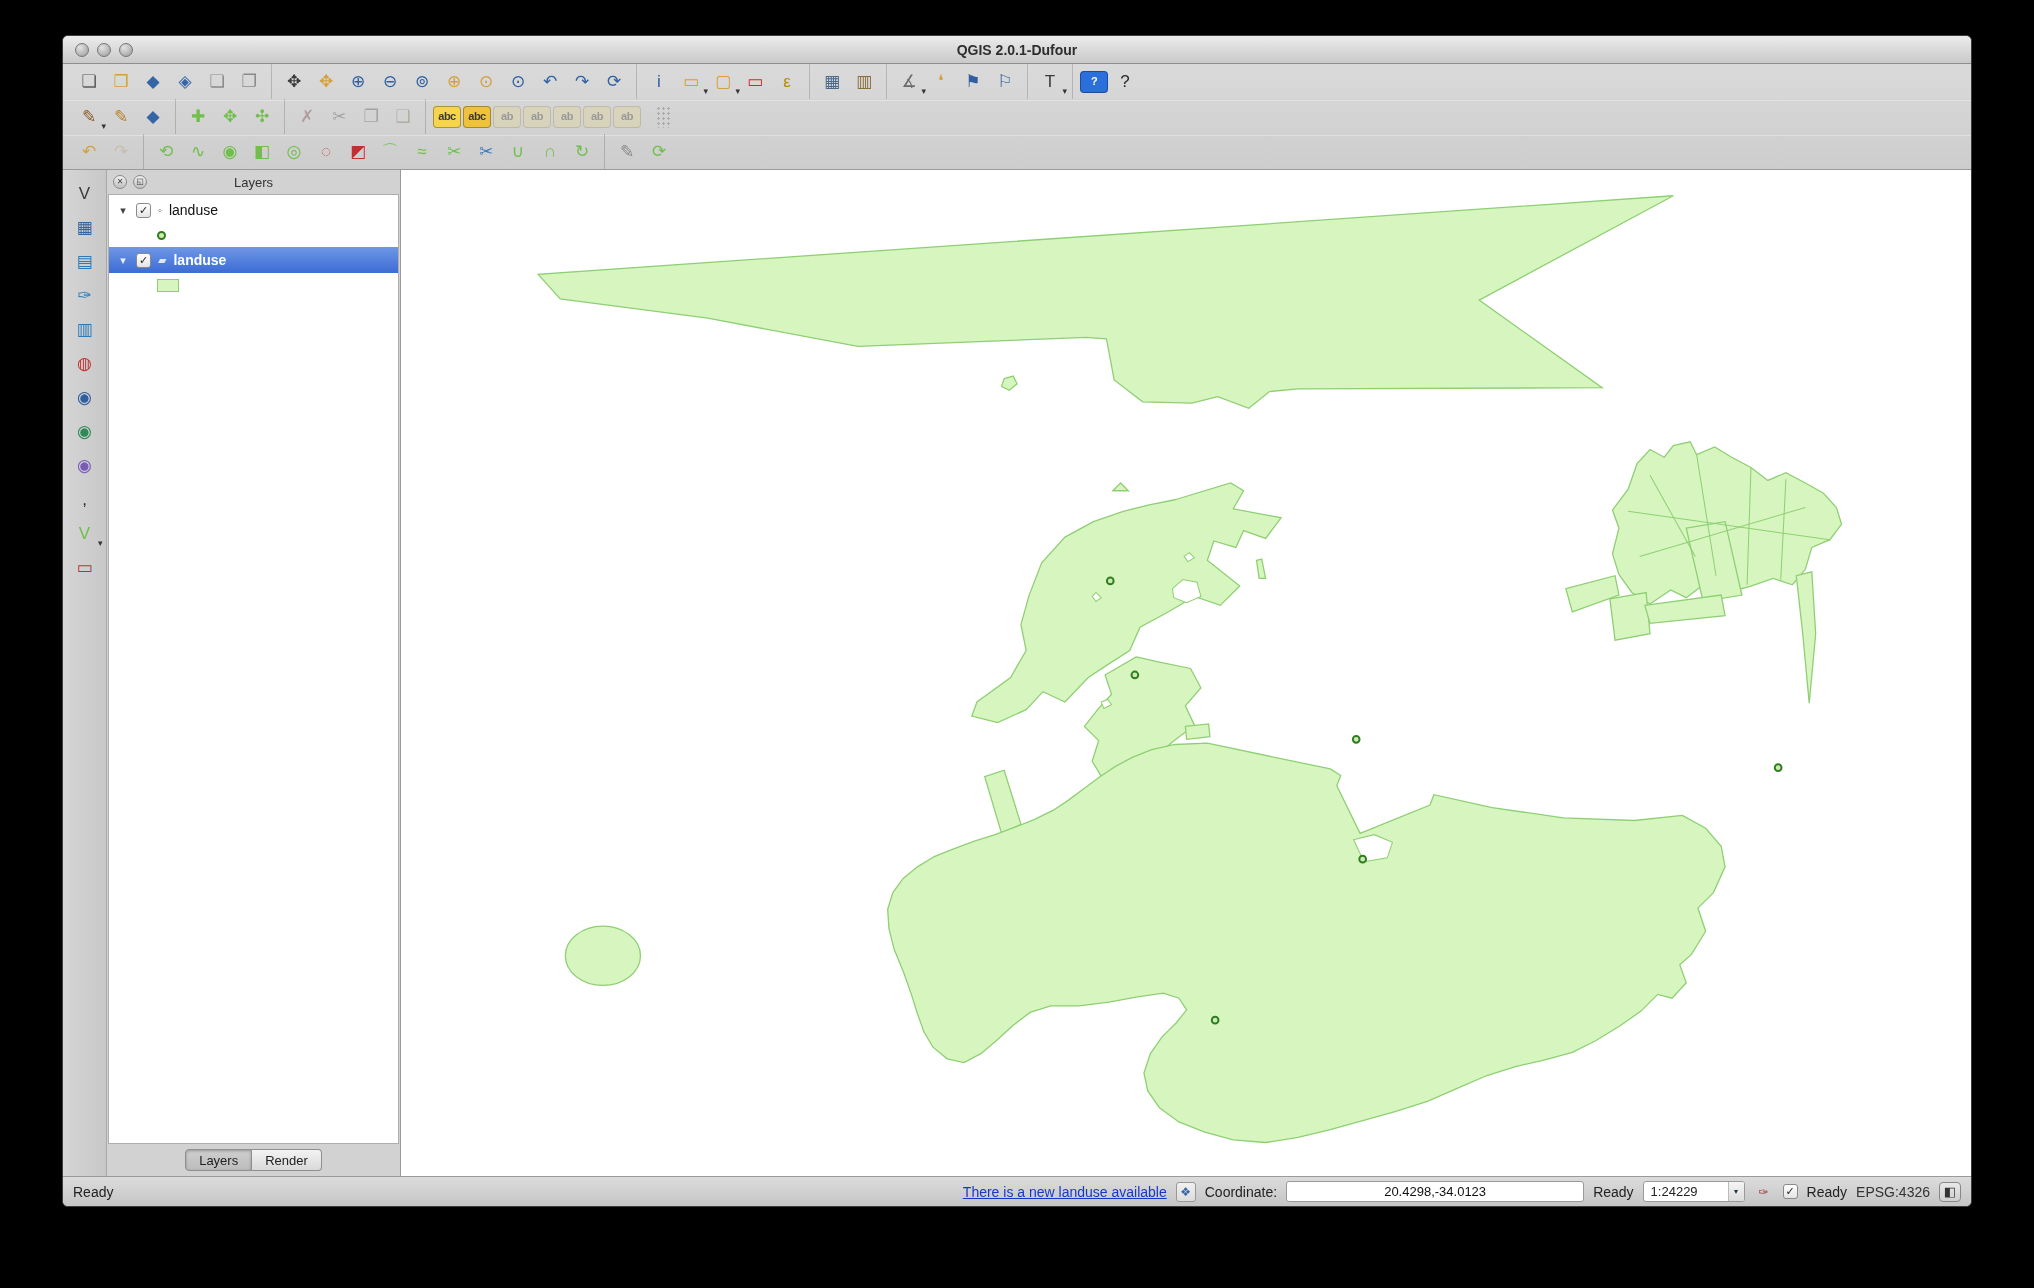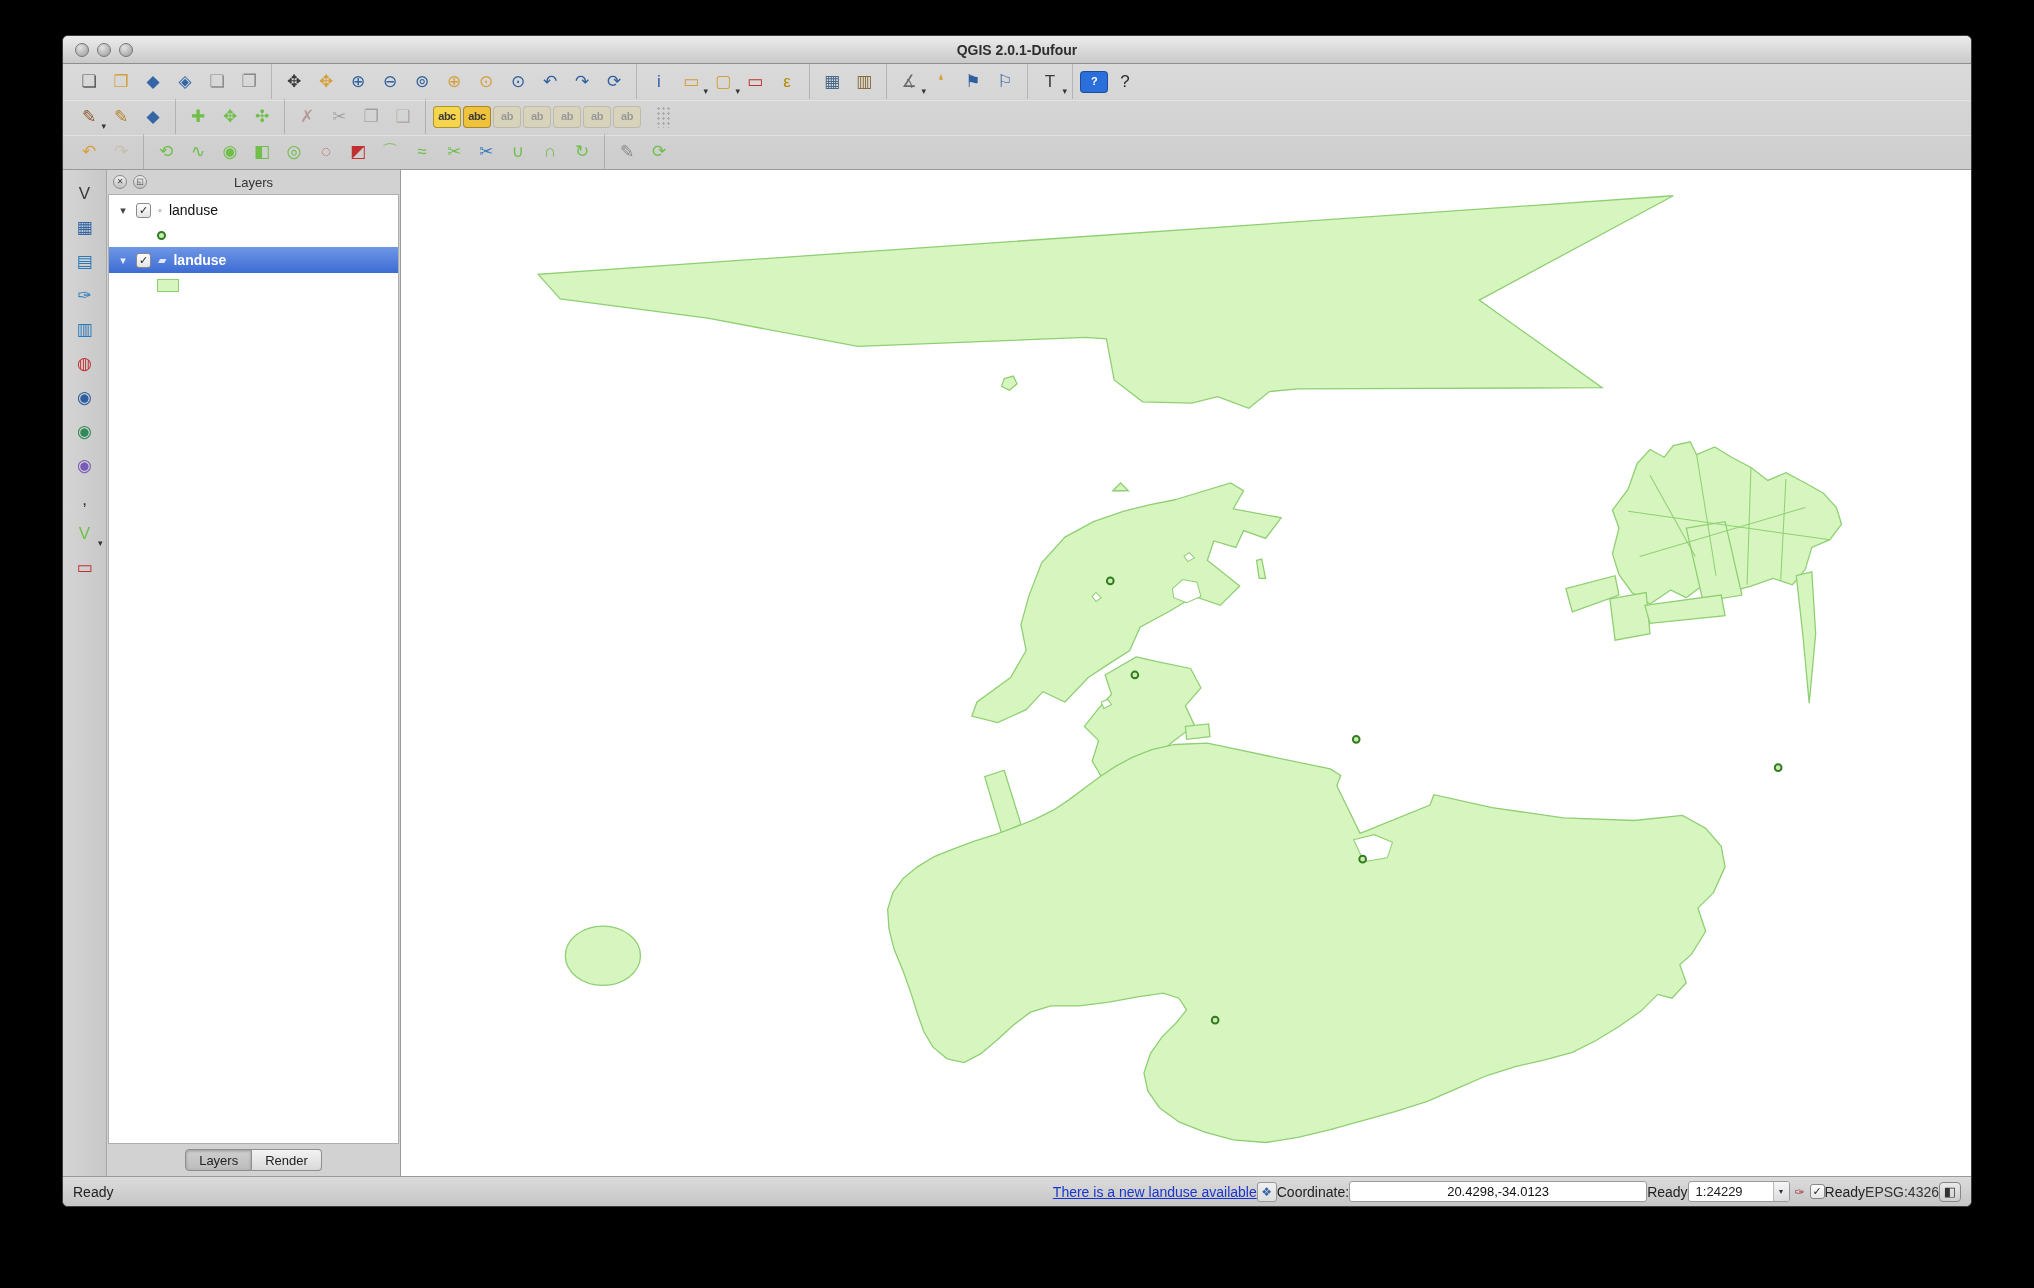--- a/index.html
+++ b/index.html
@@ -78,21 +78,21 @@
   
   .canvas { flex:1; position:relative; background:#fff; }
   svg.map { position:absolute; inset:0; width:100%; height:100%; display:block; }
   .landuse { fill:var(--lf); stroke:var(--ls); stroke-width:1; }
   .hole { fill:#ffffff; stroke:var(--ls); stroke-width:0.8; }
   .divider { fill:none; stroke:var(--ls); stroke-width:0.8; }
   .place { fill:var(--pf); stroke:var(--ps); stroke-width:1.5; }
   
   .statusbar { height:30px; flex:0 0 30px; background:linear-gradient(#dcdcdc,#c5c5c5);
     border-top:1px solid #9a9a9a; display:flex; align-items:center; font-size:14px; color:#222;
-    padding:0 10px; }
+    padding:0 10px; gap:9px; }
   .link { color:#1a35cc; text-decoration:underline; margin-left:auto; }
   .sb-icon { width:20px; height:20px; border:1px solid #999; border-radius:3px;
     background:linear-gradient(#f0f0f0,#ddd); display:flex; align-items:center; justify-content:center;
     font-size:12px; padding:0; color:#3465a4; }
   .sb-icon.plain { border:none; background:transparent; color:#a04040; }
   .coord-input { width:298px; height:21px; border:1px solid #9a9a9a; border-radius:3px; background:#fff;
     text-align:center; font-size:13px; font-family:inherit; color:#111; }
   .scale-combo { width:102px; height:21px; border:1px solid #9a9a9a; border-radius:3px; background:#fff;
     display:flex; align-items:center; font-size:13px; padding-left:7px; overflow:hidden; }
   .scale-combo .caret-box { margin-left:auto; width:16px; align-self:stretch; border-left:1px solid #bbb;

